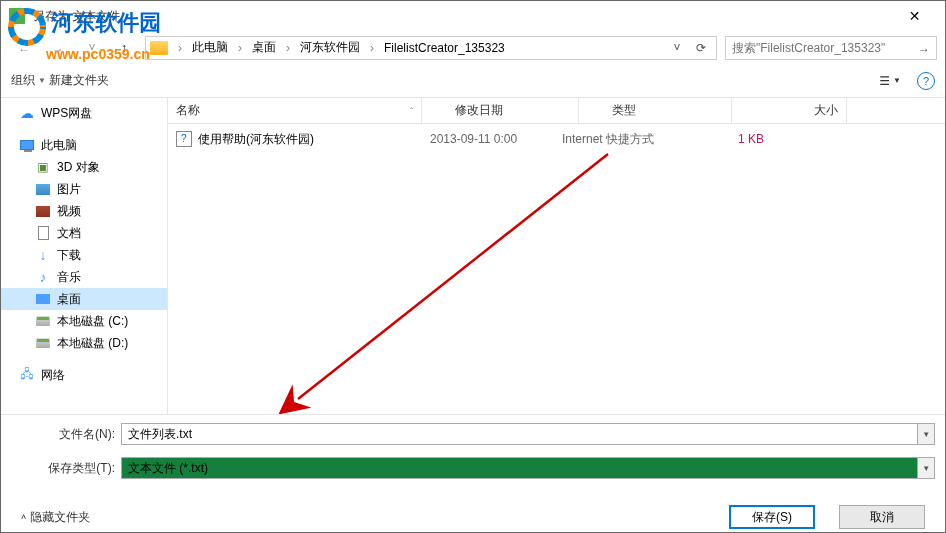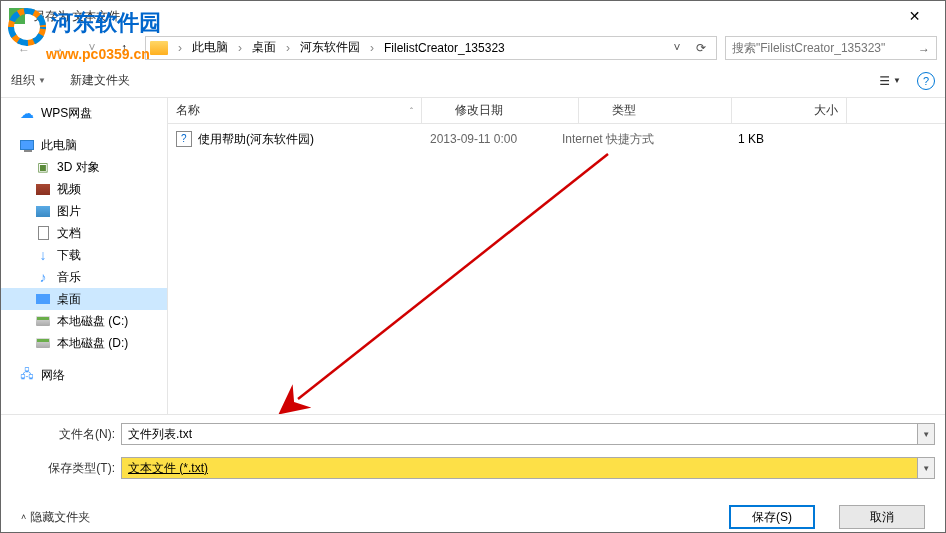--- a/index.html
+++ b/index.html
@@ -20,21 +20,21 @@
     .breadcrumb { flex: 1; height: 24px; border: 1px solid #ccc; display: flex; align-items: center; padding: 0 4px; gap: 2px; margin: 0 4px; }
     .breadcrumb .folder-icon { width: 18px; height: 14px; background: linear-gradient(#ffd766, #ffb020); border-radius: 1px; margin-right: 4px; }
     .breadcrumb .sep { color: #888; padding: 0 4px; }
     .breadcrumb .crumb { padding: 2px 4px; cursor: pointer; }
     .breadcrumb-end { display: flex; align-items: center; gap: 2px; margin-left: auto; }
     .breadcrumb-end .dd, .breadcrumb-end .refresh { width: 22px; height: 20px; display: flex; align-items: center; justify-content: center; cursor: pointer; color: #555; }
     .search-box { width: 212px; height: 24px; border: 1px solid #ccc; display: flex; align-items: center; padding: 0 6px; }
     .search-box input { border: none; outline: none; flex: 1; font-size: 12px; }
     .search-box .search-icon { color: #555; cursor: pointer; }
     
-    .toolbar { height: 34px; border-bottom: 1px solid #e5e5e5; display: flex; align-items: center; padding: 0 10px; gap: 24px; }
+    .toolbar { height: 34px; border-bottom: 1px solid #e5e5e5; display: flex; align-items: center; padding: 0 10px; gap: 3px; }
     .toolbar .tb-item { cursor: pointer; color: #333; display: flex; align-items: center; gap: 3px; }
     .toolbar .tb-right { margin-left: auto; display: flex; align-items: center; gap: 10px; }
     .toolbar .view-btn { padding: 2px 6px; display: flex; align-items: center; gap: 3px; cursor: pointer; color: #333; }
     .toolbar .help-btn { width: 18px; height: 18px; border-radius: 50%; border: 1px solid #0078d7; color: #0078d7; display: flex; align-items: center; justify-content: center; font-size: 11px; cursor: pointer; }
     
     .main { display: flex; height: 316px; }
     .sidebar { width: 167px; border-right: 1px solid #e5e5e5; overflow-y: auto; padding: 4px 0; }
     .sidebar-item { height: 22px; display: flex; align-items: center; padding-left: 18px; gap: 6px; cursor: pointer; }
     .sidebar-item.indent { padding-left: 34px; }
     .sidebar-item.selected { background: #cce8ff; }
@@ -63,21 +63,21 @@
     .col-type { width: 128px; }
     .col-size { width: 90px; justify-content: flex-end; }
     .sort-ind { color: #888; font-size: 9px; }
     
     .filelist { flex: 1; padding: 4px 0; position: relative; }
     .file-row { height: 22px; display: flex; align-items: center; cursor: pointer; }
     .file-row .cell { padding: 0 8px; }
     .file-row .cell-name { width: 254px; display: flex; align-items: center; gap: 6px; }
     .file-row .cell-date { width: 132px; color: #666; }
     .file-row .cell-type { width: 128px; color: #666; }
-    .file-row .cell-size { width: 90px; text-align: right; color: #000000; }
+    .file-row .cell-size { width: 90px; text-align: right; color: #be185d; }
     .file-icon { width: 16px; height: 16px; background: #fff; border: 1px solid #888; position: relative; }
     .file-icon::before { content: '?'; position: absolute; top: 1px; left: 4px; color: #0066cc; font-size: 10px; }
     
     .arrow-svg { position: absolute; top: 0; left: 110px; pointer-events: none; }
     
     .bottom { border-top: 1px solid #e5e5e5; padding: 8px 10px 10px 10px; }
     .form-row { display: flex; align-items: center; margin-bottom: 12px; }
     .form-row label { width: 110px; text-align: right; padding-right: 6px; color: #333; }
     .form-row .field { flex: 1; }
     .form-row input, .form-row select { width: 100%; height: 22px; border: 1px solid #aaa; padding: 0 6px; font-size: 12px; outline: none; }
@@ -162,29 +162,29 @@
           <span class="icon-pc"></span>
         </span>
       <span>此电脑</span>
     </div>
     <div class="sidebar-item indent">
       <span class="icon icon-3d">▣</span>
       <span>3D 对象</span>
     </div>
     <div class="sidebar-item indent">
       <span class="icon">
+          <span class="icon-img"></span>
+        </span>
+      <span>图片</span>
+    </div>
+    <div class="sidebar-item indent">
+      <span class="icon">
           <span class="icon-media"></span>
         </span>
       <span>视频</span>
-    </div>
-    <div class="sidebar-item indent">
-      <span class="icon">
-          <span class="icon-img"></span>
-        </span>
-      <span>图片</span>
     </div>
     <div class="sidebar-item indent">
       <span class="icon">
           <span class="icon-doc"></span>
         </span>
       <span>文档</span>
     </div>
     <div class="sidebar-item indent">
       <span class="icon icon-download">↓</span>
       <span>下载</span>
@@ -254,21 +254,21 @@
   <div class="form-row">
     <label>文件名(N):</label>
     <div class="field combo">
       <input type="text" value="文件列表.txt" style="">
       <div class="dd-btn">▼</div>
     </div>
   </div>
   <div class="form-row">
     <label>保存类型(T):</label>
     <div class="field combo">
-      <input type="text" readonly="" style="background: #fde047; text-decoration: underline;" value="文本文件 (*.txt)">
+      <input type="text" readonly="" style="background: #15803d;" value="文本文件 (*.txt)">
       <div class="dd-btn">▼</div>
     </div>
   </div>
   <div class="footer">
     <div class="hide-folders">
       <span style="font-size:9px;">˄</span>
       <span>隐藏文件夹</span>
     </div>
     <div class="buttons">
       <button class="primary">保存(S)</button>

